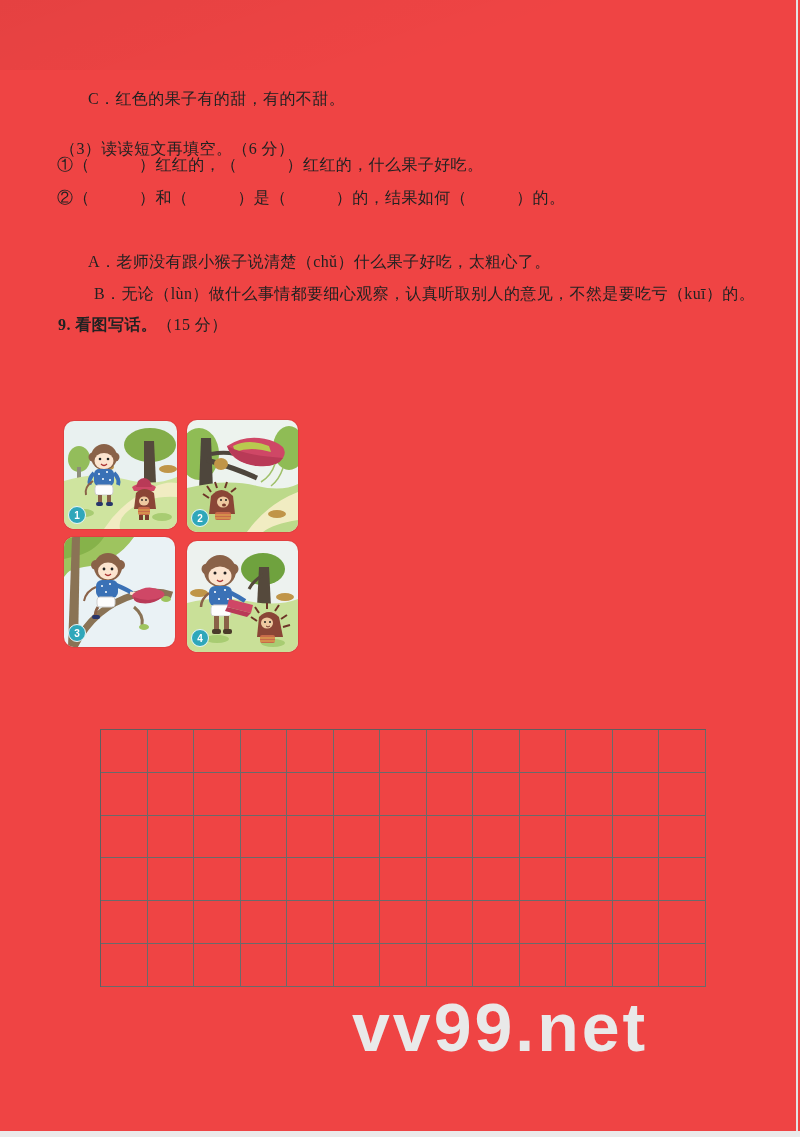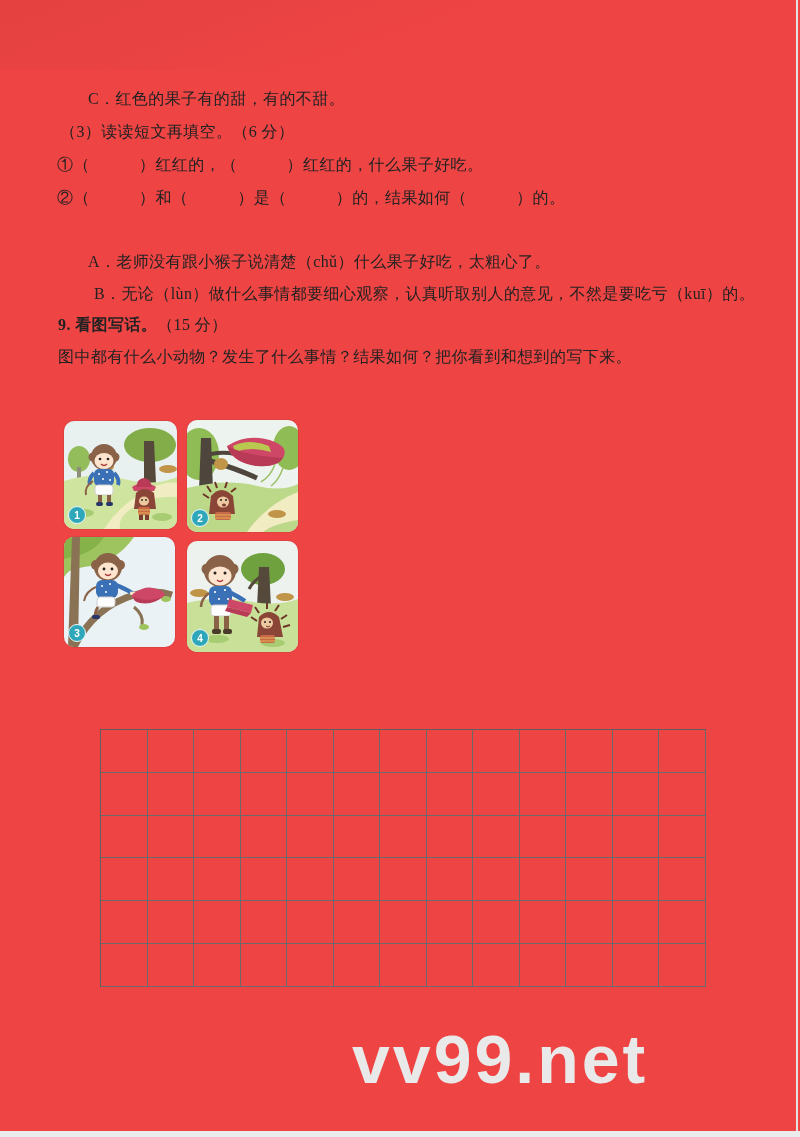--- a/index.html
+++ b/index.html
@@ -20,40 +20,39 @@
     background:#2fa7ba;border:1.5px solid #e8f6f8;color:#fff;
     font-family:"Liberation Sans",sans-serif;font-size:10px;font-weight:bold;
     display:flex;align-items:center;justify-content:center;
   }
   #writing-grid{
     position:absolute;left:100px;top:729px;width:606px;height:258px;
     display:grid;box-sizing:border-box;border-top:1px solid #5f5f5f;border-left:1px solid #5f5f5f;
   }
   #writing-grid .cell{border-right:1px solid #6a6a6a;border-bottom:1px solid #6a6a6a;}
   .watermark{
-    position:absolute;left:352px;top:1020px;font-family:"Liberation Sans",sans-serif;
+    position:absolute;left:352px;top:988px;font-family:"Liberation Sans",sans-serif;
     font-size:68px;font-weight:bold;letter-spacing:3px;color:#e9e9e9;user-select:none;
   }
 </style>
 </head>
 <body>
 
 <div id="page">
   <div class="shade-top"></div>
 
   <div class="tline" style="left:88px;top:88px">C．红色的果子有的甜，有的不甜。</div>
-  <div class="tline" style="left:60px;top:121px">（3）读读短文再填空。（6 分）</div>
+  <div class="tline" style="left:60px;top:138px">（3）读读短文再填空。（6 分）</div>
   <div class="tline" style="left:57px;top:154px">①（　　　）红红的，（　　　）红红的，什么果子好吃。</div>
   <div class="tline" style="left:57px;top:187px">②（　　　）和（　　　）是（　　　）的，结果如何（　　　）的。</div>
   <div class="tline" style="left:88px;top:251px">A．老师没有跟小猴子说清楚（chǔ）什么果子好吃，太粗心了。</div>
   <div class="tline" style="left:94px;top:283px">B．无论（lùn）做什么事情都要细心观察，认真听取别人的意见，不然是要吃亏（kuī）的。</div>
   <div class="tline" style="left:58px;top:314px">
     <span class="bold">9. 看图写话。</span><span>（15 分）</span>
   </div>
-  <div class="tline" style="left:58px;top:346px">图中都有什么小动物？发生了什么事情？结果如何？把你看到和想到的写下来。</div>
 
   <div class="panel" style="left:64px;top:421px;width:113px;height:108px">
     <svg width="113" height="108" viewBox="0 0 113 108">
       <rect width="113" height="108" fill="#e9f1f0"></rect>
       <ellipse cx="86" cy="24" rx="26" ry="17" fill="#83ad49"></ellipse>
       <path d="M80 20 L80 62 L92 62 L90 20 Z" fill="#55493c"></path>
       <ellipse cx="15" cy="38" rx="11" ry="13" fill="#93bd5b"></ellipse>
       <rect x="13" y="46" width="4" height="14" fill="#8d8d7a"></rect>
       <ellipse cx="42" cy="46" rx="8" ry="4" fill="#c09548"></ellipse>
       <ellipse cx="104" cy="48" rx="9" ry="4" fill="#c09548"></ellipse>

